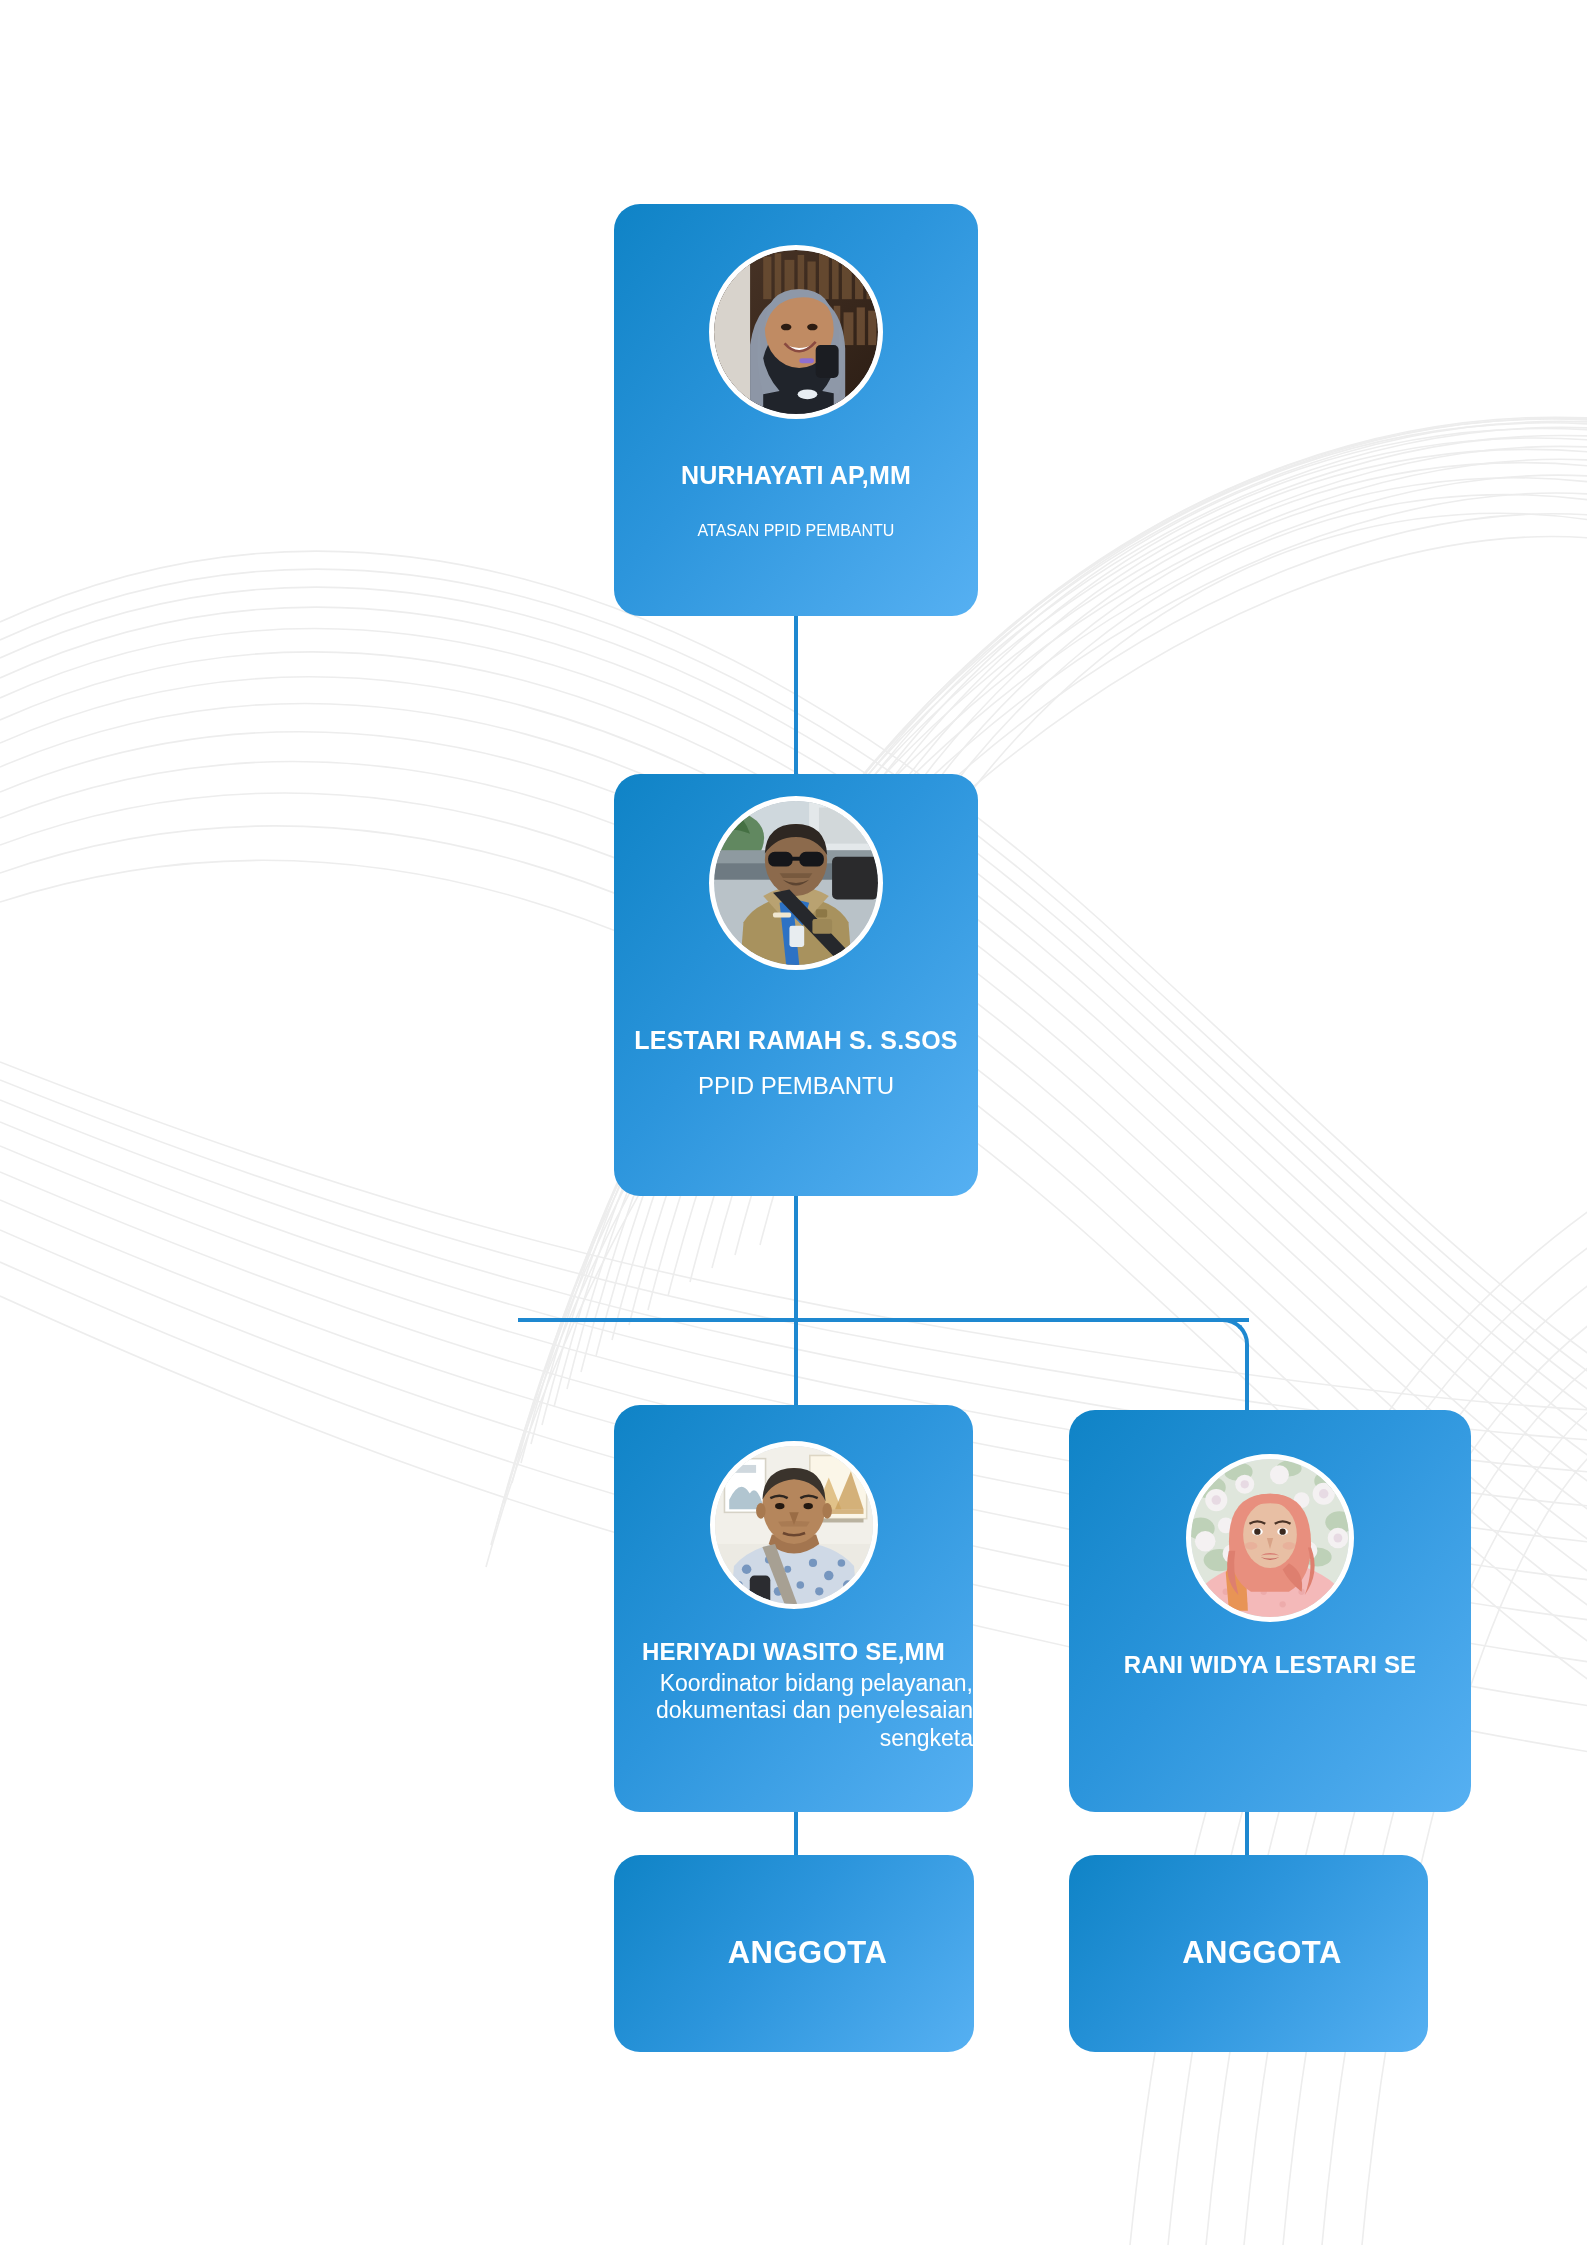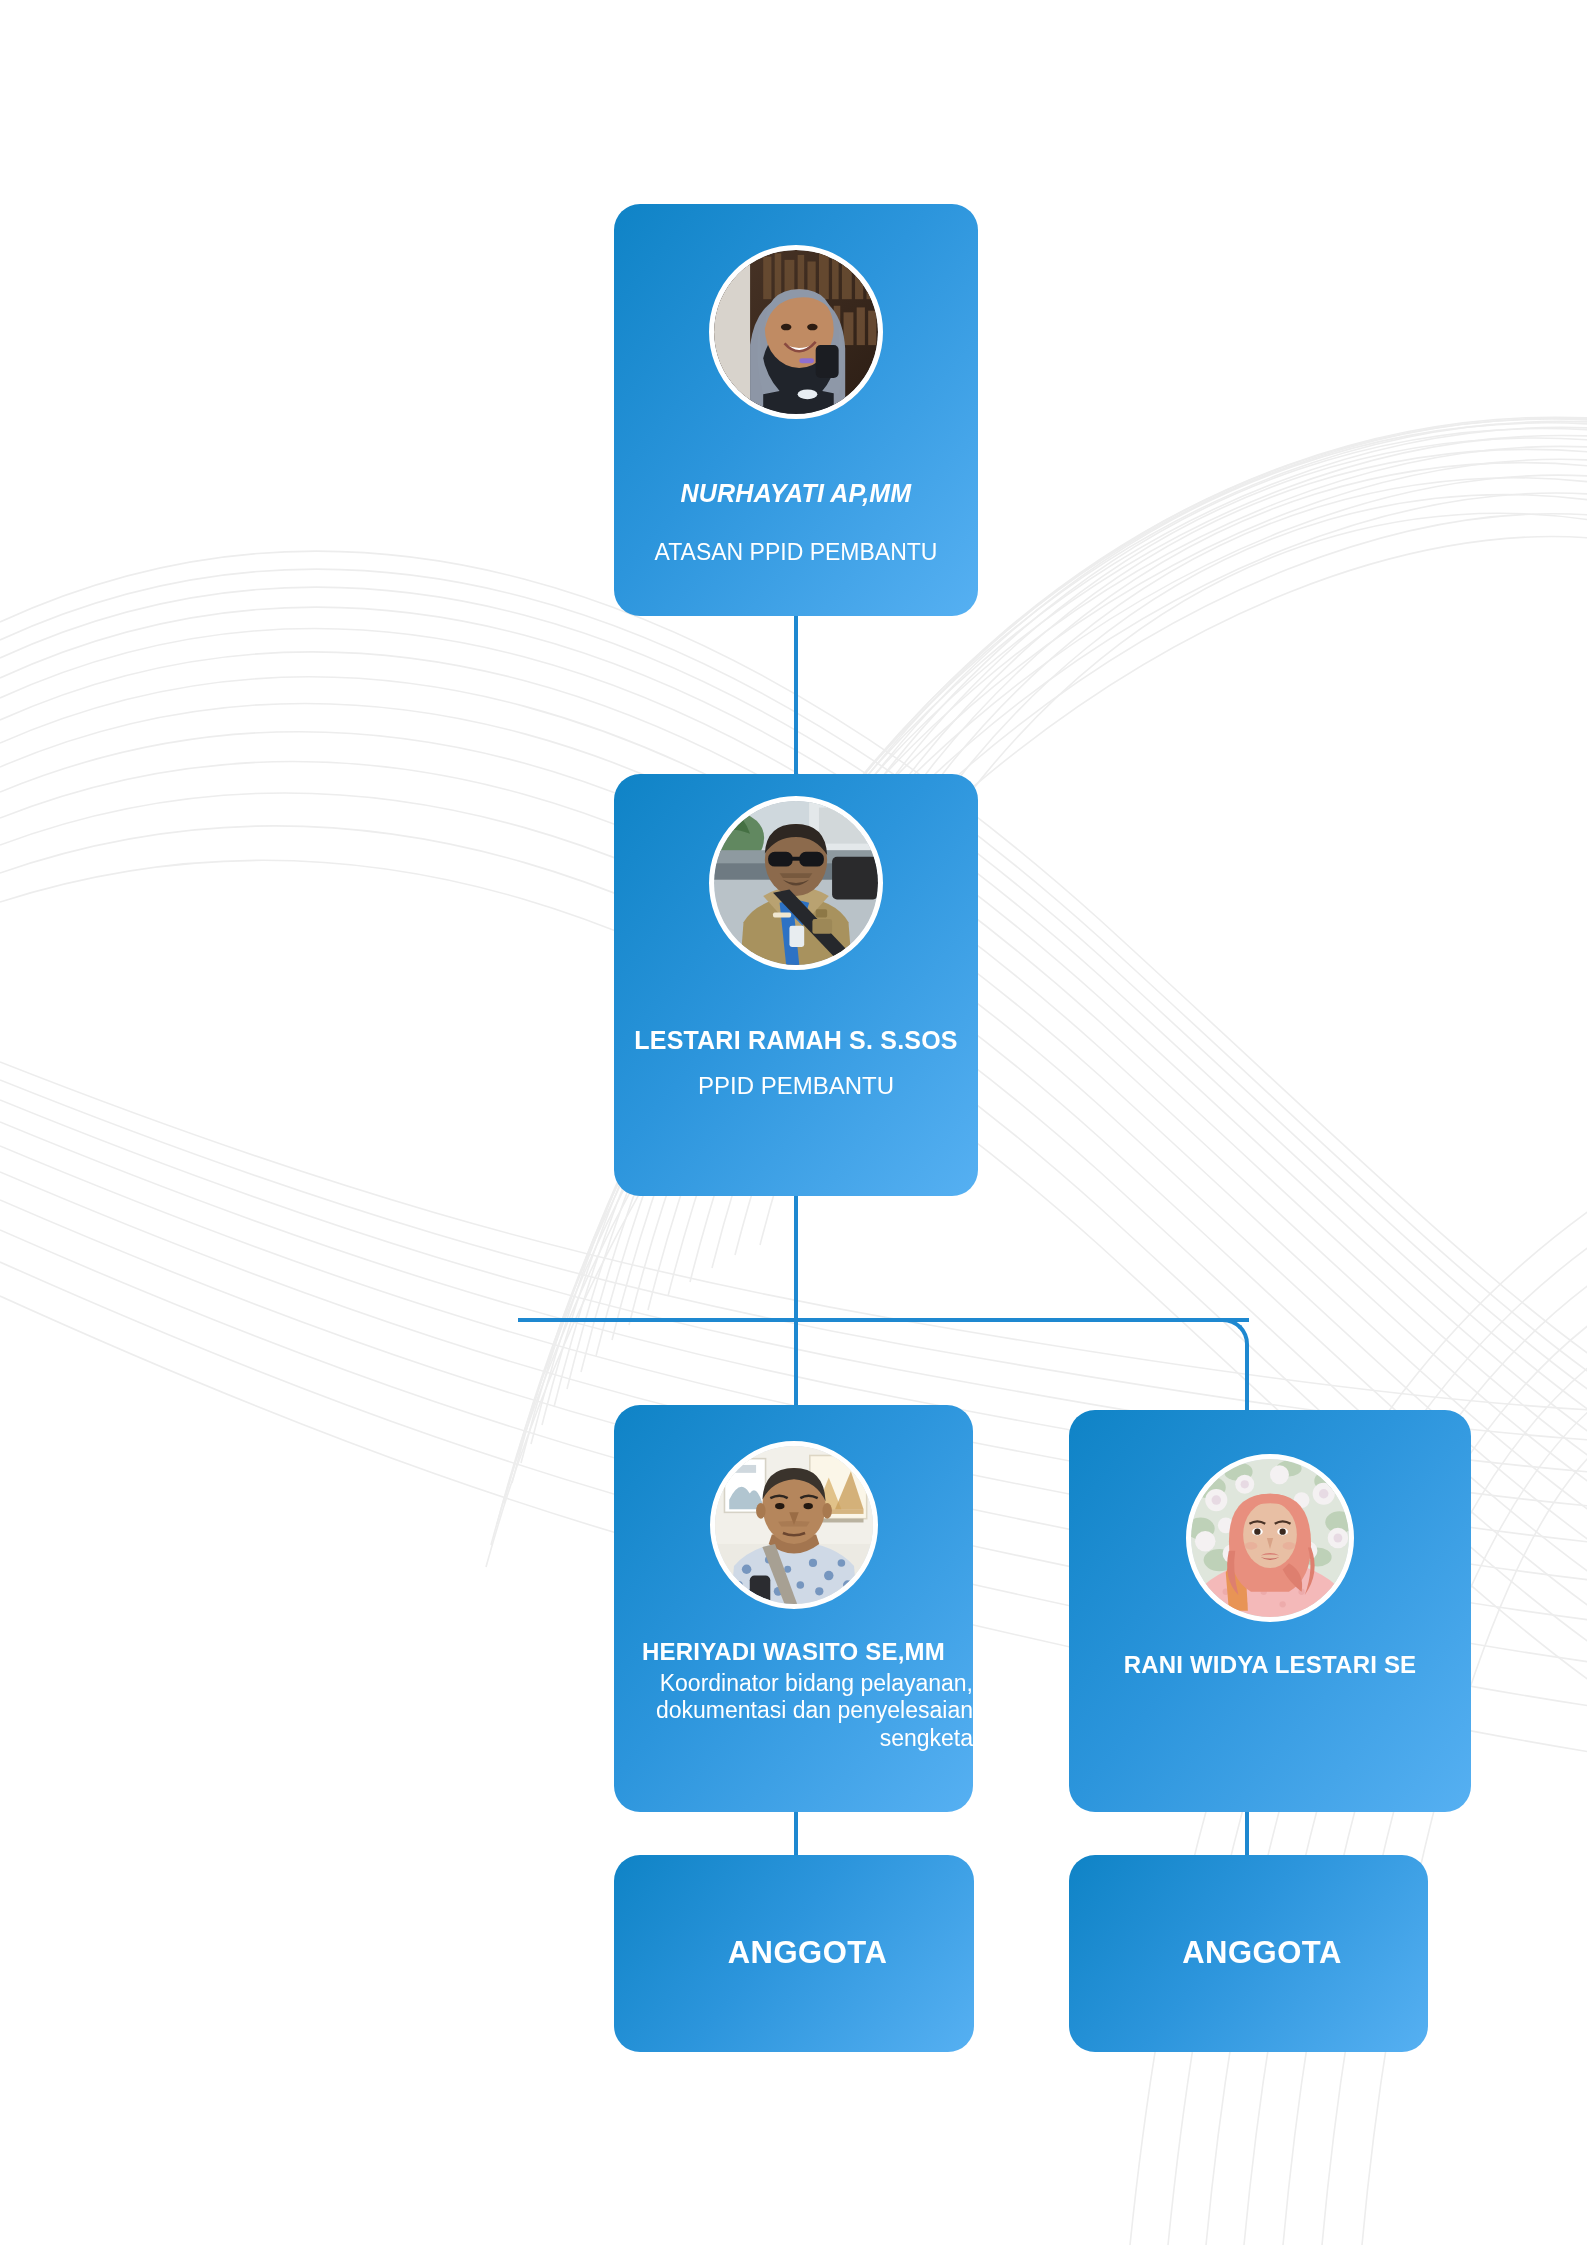--- a/index.html
+++ b/index.html
@@ -69,22 +69,22 @@
     text-align:center;
     line-height:1.2;
     font-weight:400;
   }
 
   
   #card-atasan {
     left:614px; top:204px; width:364px; height:412px;
   }
   #card-atasan .avatar-wrap { width:174px; height:174px; margin-top:41px; }
-  #card-atasan .nm { font-size:25px; margin-top:60px;font-style:italic; }
-  #card-atasan .rl { font-size:23px; margin-top:32px; }
+  #card-atasan .nm { font-size:25px; margin-top:42px; }
+  #card-atasan .rl { font-size:16px; margin-top:32px; }
 
   
   #card-ppid {
     left:614px; top:774px; width:364px; height:422px;
   }
   #card-ppid .avatar-wrap { width:174px; height:174px; margin-top:22px; }
   #card-ppid .nm { font-size:25px; margin-top:56px; }
   #card-ppid .rl { font-size:24px; margin-top:18px; }
 
   

